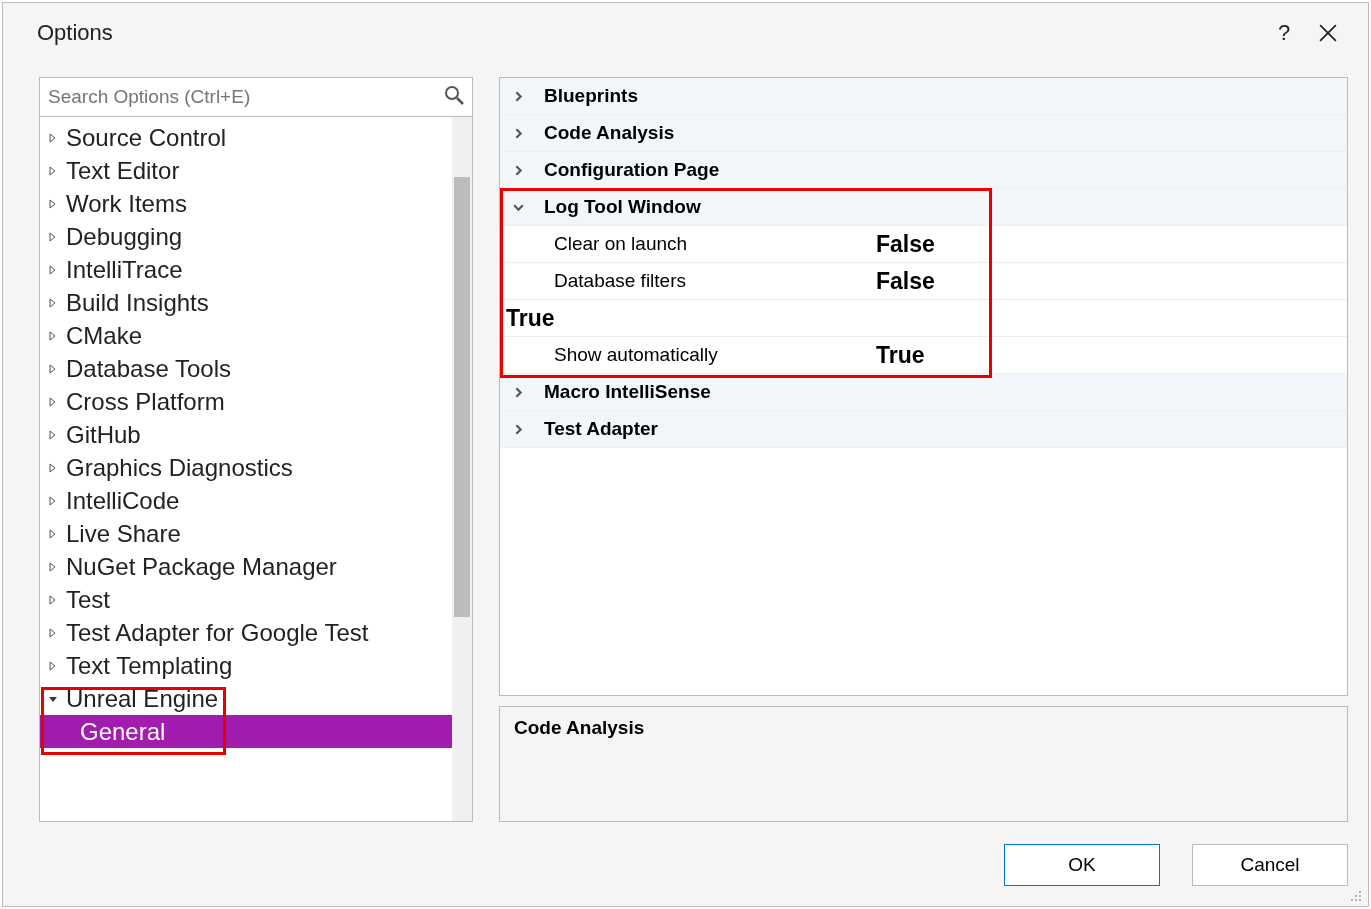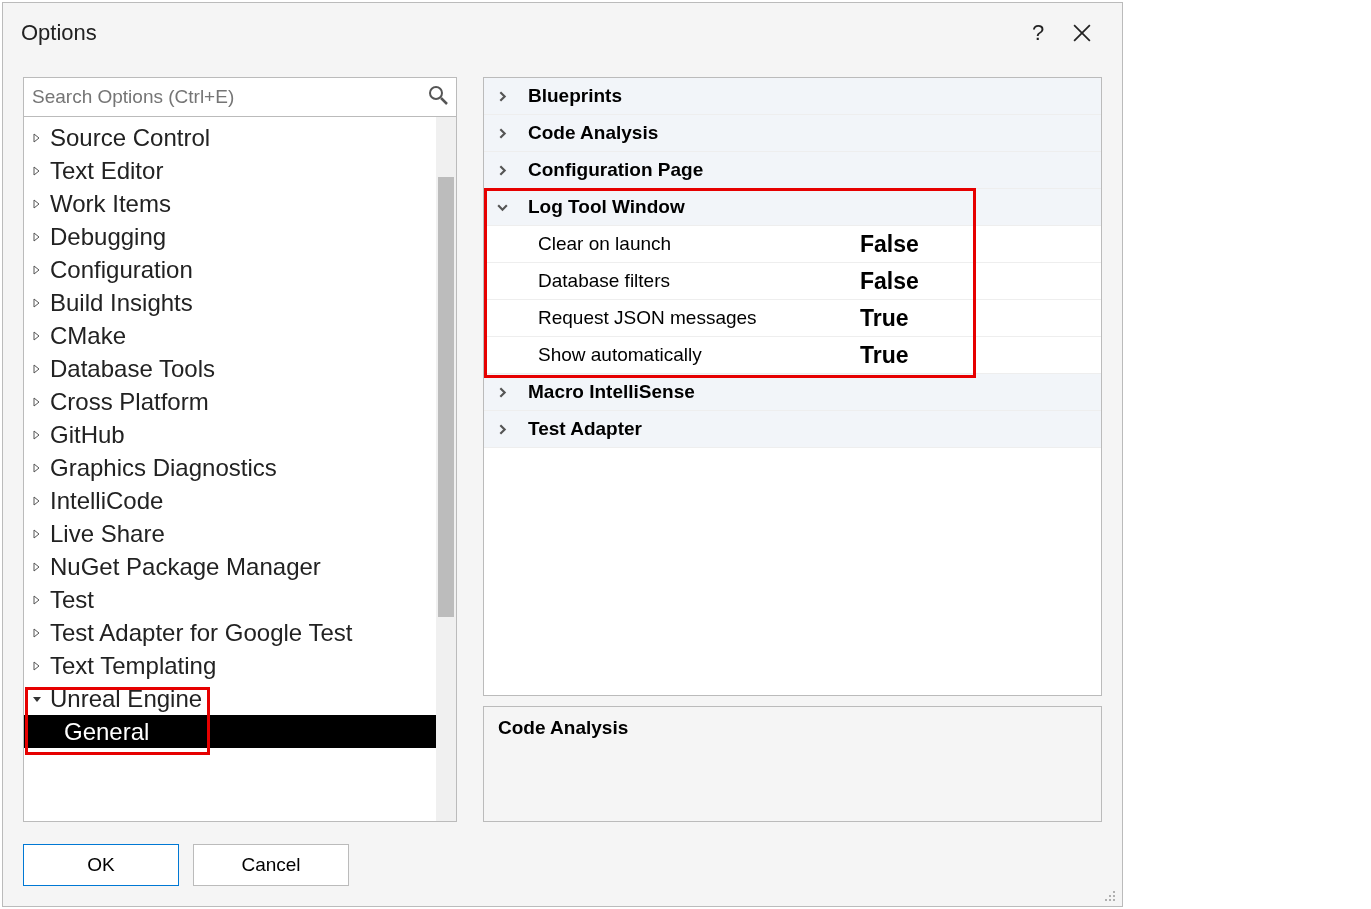--- a/index.html
+++ b/index.html
@@ -5,28 +5,29 @@
 * { box-sizing: border-box; margin: 0; padding: 0; }
 body {
   font-family: "Segoe UI", Arial, sans-serif;
   font-size: 16px;
   background: #fff;
   width: 1371px;
   height: 909px;
   overflow: hidden;
 }
 .dialog {
-  width: 1121px;
+  width: 1367px;
   height: 905px;
   margin: 2px;
   border: 1px solid #bbb;
   background: #f5f5f5;
   display: flex;
   flex-direction: column;
   position: relative;
+  padding-left: 16px;
 }
 .titlebar {
   height: 60px;
   display: flex;
   align-items: center;
   padding: 0 18px;
   background: #f5f5f5;
 }
 .titlebar .title {
   font-size: 22px;
@@ -89,21 +90,21 @@
   height: 33px;
   padding-left: 6px;
   font-size: 24px;
   color: #222;
   cursor: pointer;
 }
 .tree-item.child {
   padding-left: 40px;
 }
 .tree-item.selected {
-  background: #000000;
+  background: #a21caf;
   color: #fff;
 }
 .tree-toggle {
   width: 14px;
   display: inline-flex;
   align-items: center;
   justify-content: center;
   margin-right: 6px;
 }
 .tree-toggle svg { width: 10px; height: 10px; }
@@ -179,21 +180,22 @@
   border: 1px solid #bbb;
   background: #f5f5f5;
   padding: 10px 14px;
 }
 .desc-title {
   font-size: 19px;
   font-weight: bold;
 }
 .footer {
   display: flex;
-  gap: 14px;
+  justify-content: flex-end;
+  gap: 32px;
   padding: 12px 20px 20px 20px;
 }
 .btn {
   min-width: 156px;
   height: 42px;
   background: #fff;
   border: 1px solid #bbb;
   font-size: 19px;
   display: flex;
   align-items: center;
@@ -271,21 +273,21 @@
                 </svg>
               </span>
               <span>Debugging</span>
             </div>
             <div class="tree-item">
               <span class="tree-toggle">
                 <svg viewBox="0 0 10 10">
                   <path d="M2 1 L7 5 L2 9 Z" fill="none" stroke="#555" stroke-width="1"></path>
                 </svg>
               </span>
-              <span>Configuration</span>
+              <span>IntelliTrace</span>
             </div>
             <div class="tree-item">
               <span class="tree-toggle">
                 <svg viewBox="0 0 10 10">
                   <path d="M2 1 L7 5 L2 9 Z" fill="none" stroke="#555" stroke-width="1"></path>
                 </svg>
               </span>
               <span>Build Insights</span>
             </div>
             <div class="tree-item">
@@ -432,21 +434,20 @@
           </div>
           <div class="prop-row property">
             <div class="prop-label">Clear on launch</div>
             <div class="prop-value">False</div>
           </div>
           <div class="prop-row property">
             <div class="prop-label">Database filters</div>
             <div class="prop-value">False</div>
           </div>
           <div class="prop-row property">
-            <div class="prop-label">Request JSON messages</div>
             <div class="prop-value">True</div>
           </div>
           <div class="prop-row property">
             <div class="prop-label">Show automatically</div>
             <div class="prop-value">True</div>
           </div>
           <div class="prop-row category">
             <div class="prop-toggle">
               <svg viewBox="0 0 12 12">
                 <polyline points="4,2 8,6 4,10"></polyline>

